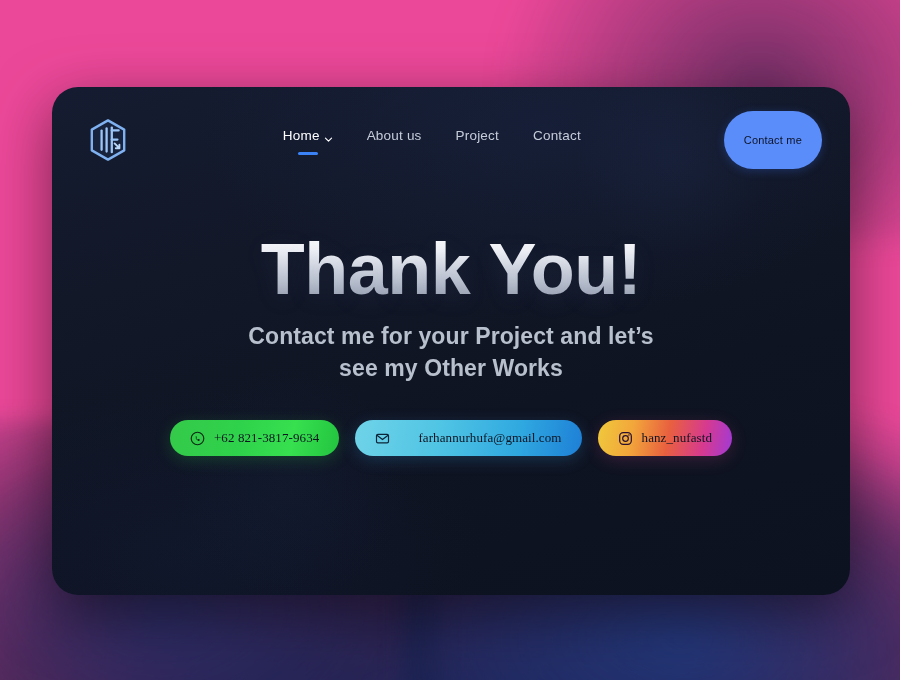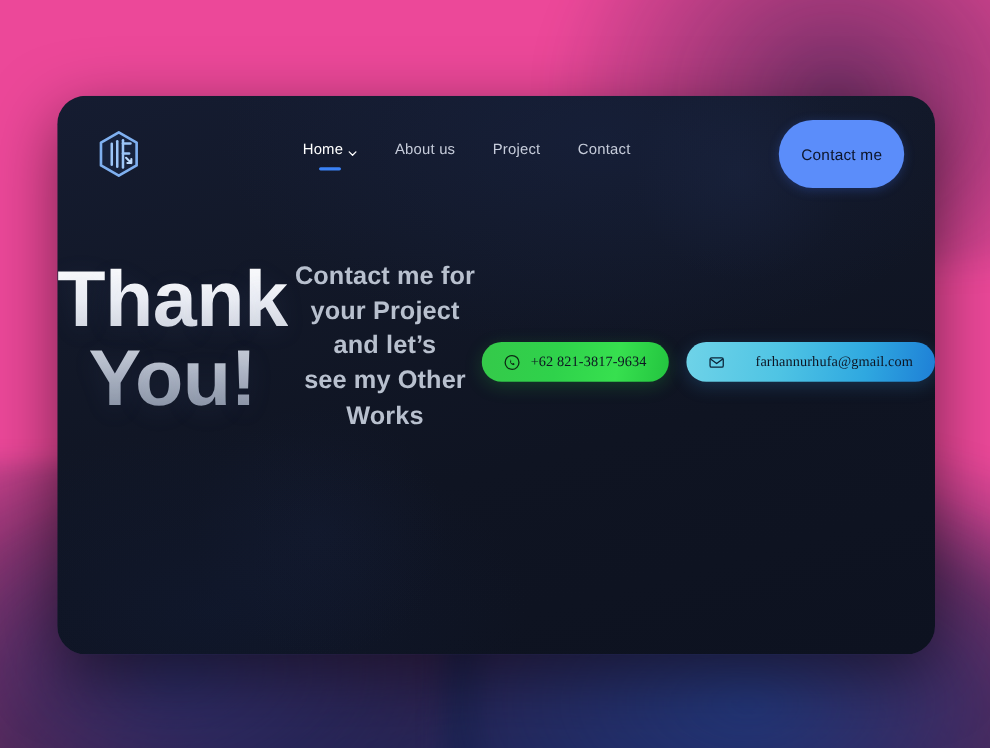--- a/index.html
+++ b/index.html
@@ -152,33 +152,34 @@
     background: #3b82f6;
   }
 
   .cta {
     flex: 0 0 auto;
     background: #5b8dfa;
     color: #0c1428;
     border: none;
     border-radius: 999px;
     padding: 23px 20px;
-    font-size: 14px;
+    font-size: 11px;
     font-family: "Liberation Sans", sans-serif;
     letter-spacing: 0.2px;
     cursor: pointer;
     box-shadow: 0 2px 10px rgba(60,110,240,0.28);
   }
 
   
   .hero {
     position: absolute;
     left: 0; right: 0;
     top: 142px;
     display: flex;
+    flex-direction: column;
     align-items: center;
     text-align: center;
   }
 
   .headline {
     font-size: 72px;
     line-height: 1.0;
     font-weight: bold;
     letter-spacing: -0.5px;
     background: linear-gradient(180deg, #ffffff 0%, #eef0f5 26%, #b9c0cd 62%, #7d8799 96%);
@@ -326,17 +327,27 @@
         <button class="pill pill-email">
           <span class="pill-icon">
             <svg width="15" height="15" viewBox="0 0 16 16" fill="none">
               <rect x="1.6" y="3.6" width="12.8" height="9" rx="1.5" stroke="#0b2438" stroke-width="1.25"></rect>
               <path d="M2.4 4.8 L8 9.1 L13.6 4.8" stroke="#0b2438" stroke-width="1.25" stroke-linecap="round" stroke-linejoin="round"></path>
             </svg>
           </span>
           <span>farhannurhufa@gmail.com</span>
         </button>
 
+        <button class="pill pill-instagram">
+          <span class="pill-icon">
+            <svg width="15" height="15" viewBox="0 0 16 16" fill="none">
+              <rect x="1.8" y="1.8" width="12.4" height="12.4" rx="3.8" stroke="#2a1030" stroke-width="1.3"></rect>
+              <circle cx="8" cy="8" r="3" stroke="#2a1030" stroke-width="1.3"></circle>
+              <circle cx="11.7" cy="4.3" r="0.85" fill="#2a1030"></circle>
+            </svg>
+          </span>
+          <span>hanz_nufastd</span>
+        </button>
 
       </div>
     </div>
   </div>
 </div>
 
 </body></html>

